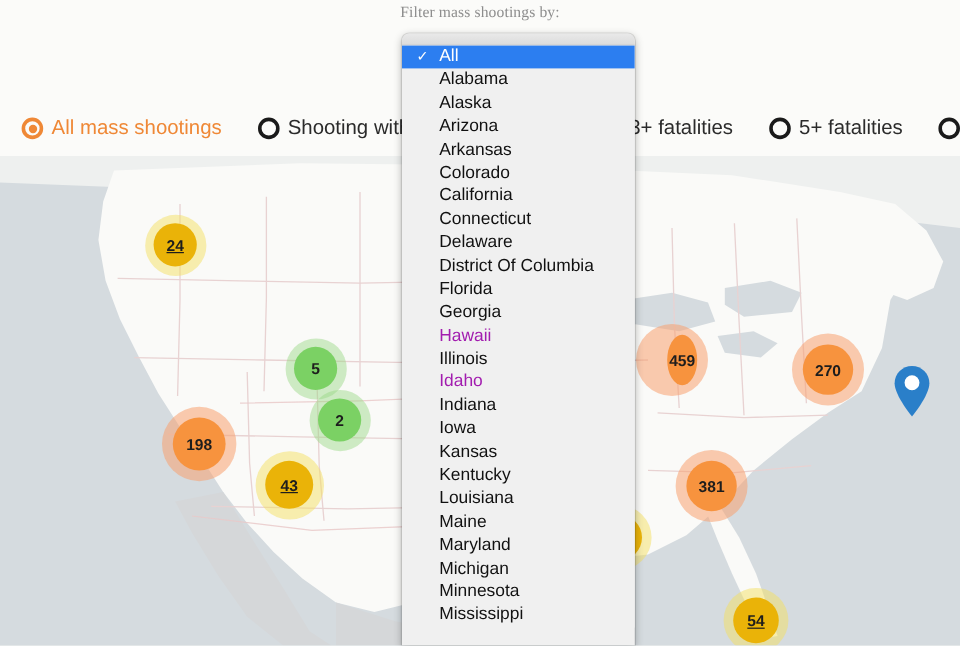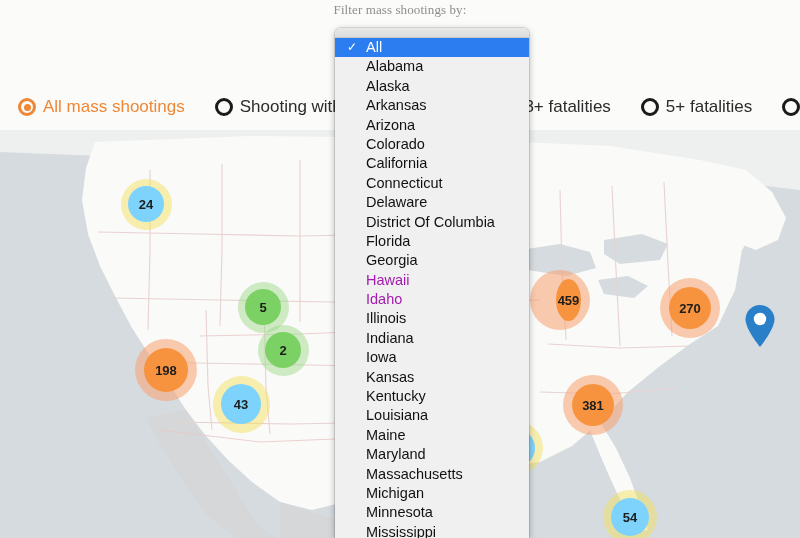--- a/index.html
+++ b/index.html
@@ -114,21 +114,21 @@
     display: flex;
     align-items: center;
     justify-content: center;
     width: 100%;
     height: 100%;
     box-sizing: border-box;
   }
   .cluster.green  { background: rgba(151, 216, 130, .45); }
   .cluster.green .core  { background: #7bd164; }
   .cluster.yellow { background: rgba(243, 223, 97, .50); }
-  .cluster.yellow .core { background: #7dd3fc; }
+  .cluster.yellow .core { background: #eab308; text-decoration: underline; }
   .cluster.orange { background: rgba(247, 160, 112, .55); }
   .cluster.orange .core { background: #f7933e; }
 
   
   #map-pin {
     position: absolute;
     cursor: pointer;
   }
 
   
@@ -301,37 +301,36 @@
       </div>
     </div>
 </div>
 
 <div id="state-dropdown">
   <div id="dropdown-cap"></div>
   <ul id="dropdown-list">
       <li class="dd-item selected"><span class="dd-check">✓</span><span>All</span></li>
       <li class="dd-item"><span>Alabama</span></li>
       <li class="dd-item"><span>Alaska</span></li>
+      <li class="dd-item"><span>Arizona</span></li>
       <li class="dd-item"><span>Arkansas</span></li>
-      <li class="dd-item"><span>Arizona</span></li>
       <li class="dd-item"><span>Colorado</span></li>
       <li class="dd-item"><span>California</span></li>
       <li class="dd-item"><span>Connecticut</span></li>
       <li class="dd-item"><span>Delaware</span></li>
       <li class="dd-item"><span>District Of Columbia</span></li>
       <li class="dd-item"><span>Florida</span></li>
       <li class="dd-item"><span>Georgia</span></li>
       <li class="dd-item disabled"><span>Hawaii</span></li>
+      <li class="dd-item"><span>Illinois</span></li>
       <li class="dd-item disabled"><span>Idaho</span></li>
-      <li class="dd-item"><span>Illinois</span></li>
       <li class="dd-item"><span>Indiana</span></li>
       <li class="dd-item"><span>Iowa</span></li>
       <li class="dd-item"><span>Kansas</span></li>
       <li class="dd-item"><span>Kentucky</span></li>
       <li class="dd-item"><span>Louisiana</span></li>
       <li class="dd-item"><span>Maine</span></li>
       <li class="dd-item"><span>Maryland</span></li>
-      <li class="dd-item"><span>Massachusetts</span></li>
       <li class="dd-item"><span>Michigan</span></li>
       <li class="dd-item"><span>Minnesota</span></li>
       <li class="dd-item"><span>Mississippi</span></li>
     </ul>
 </div>
 
 </body></html>

